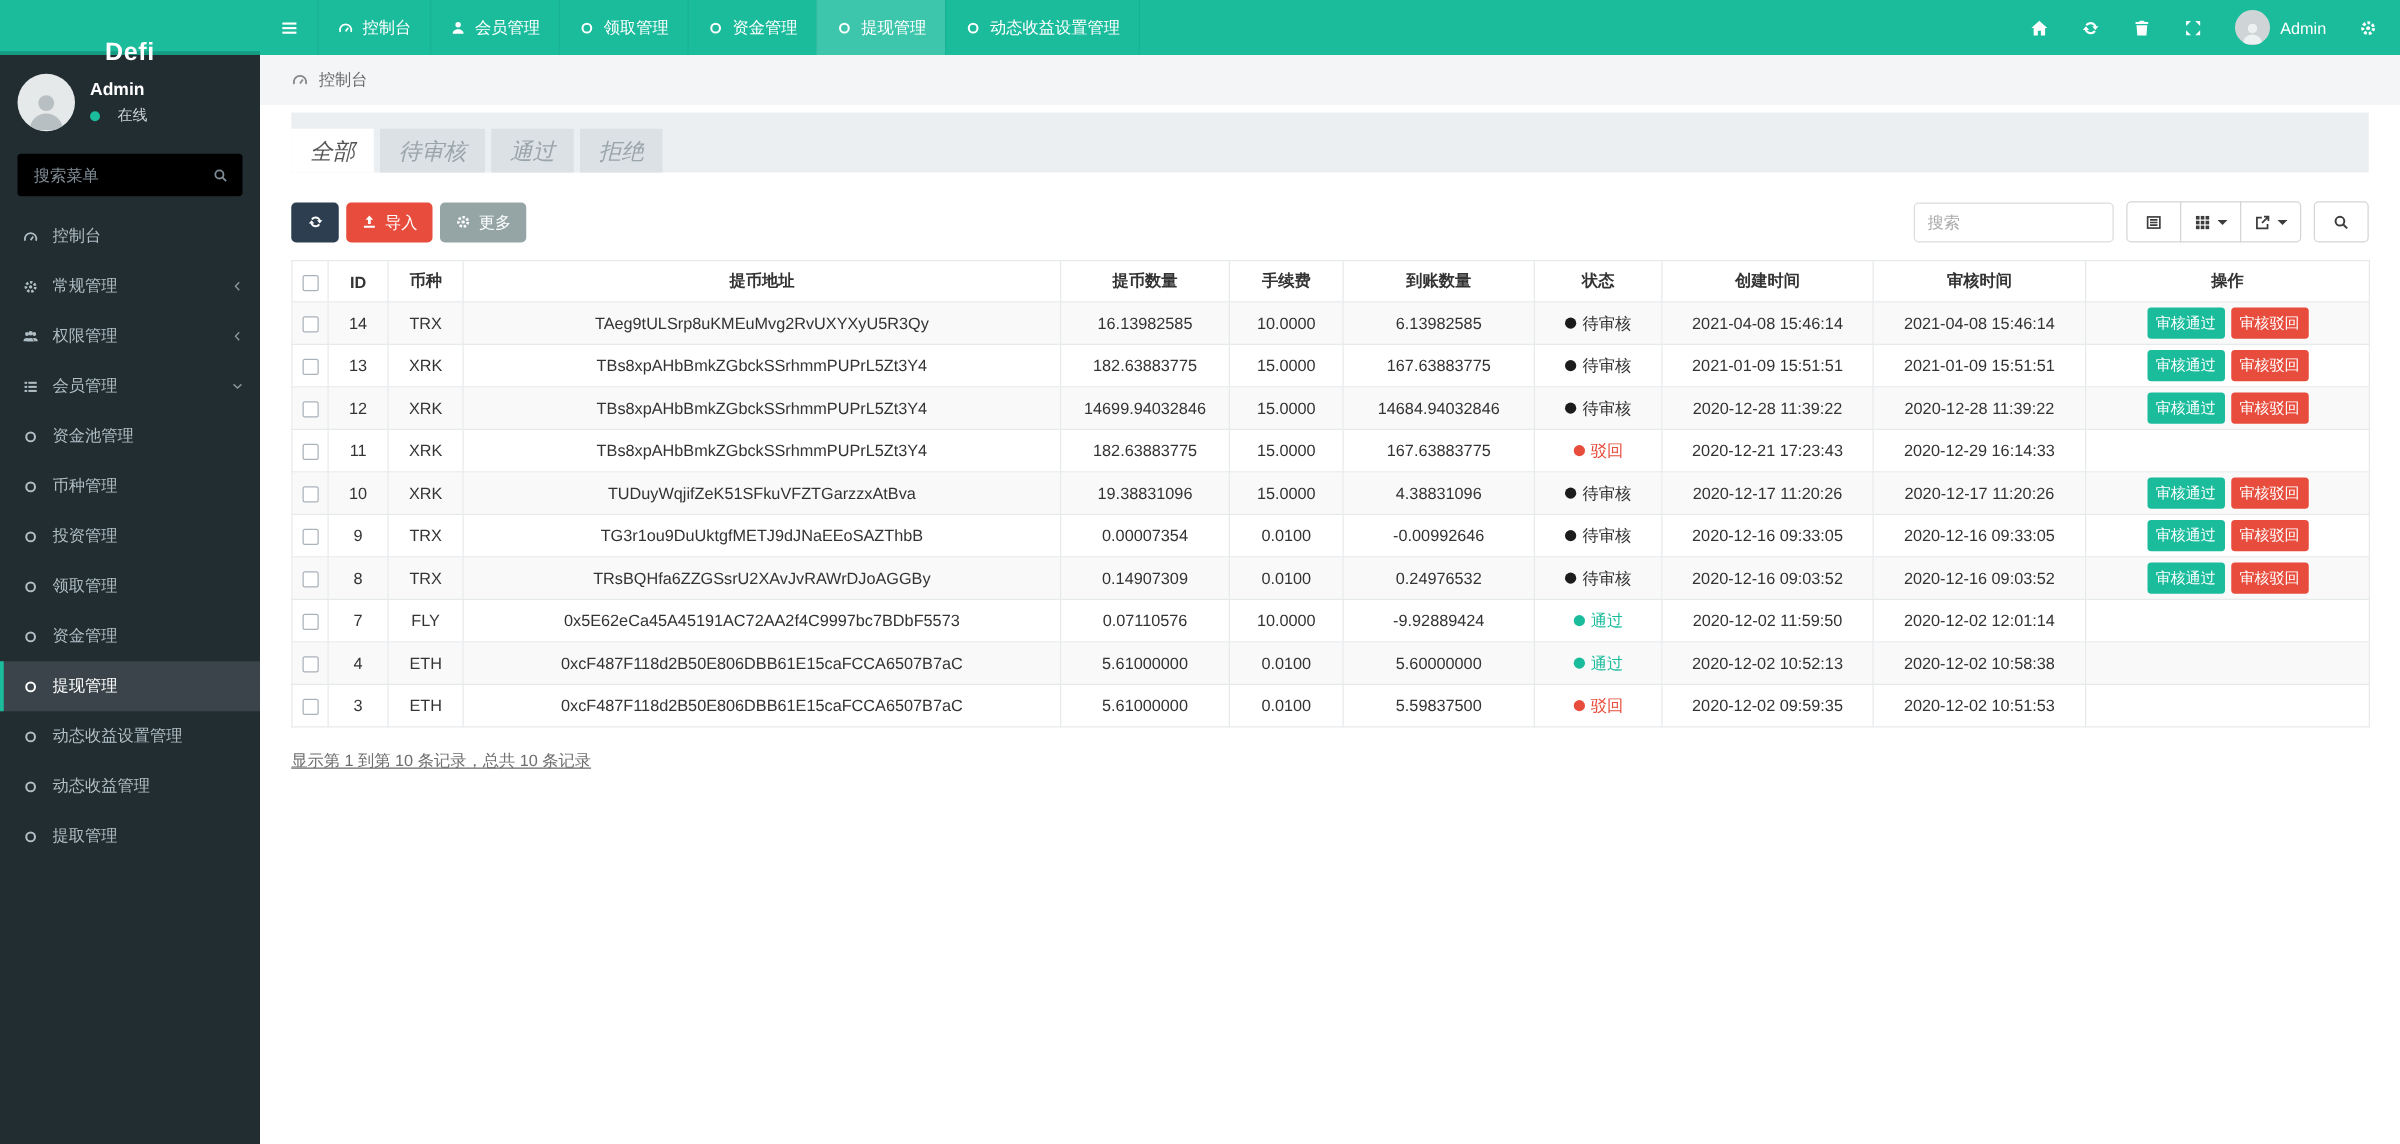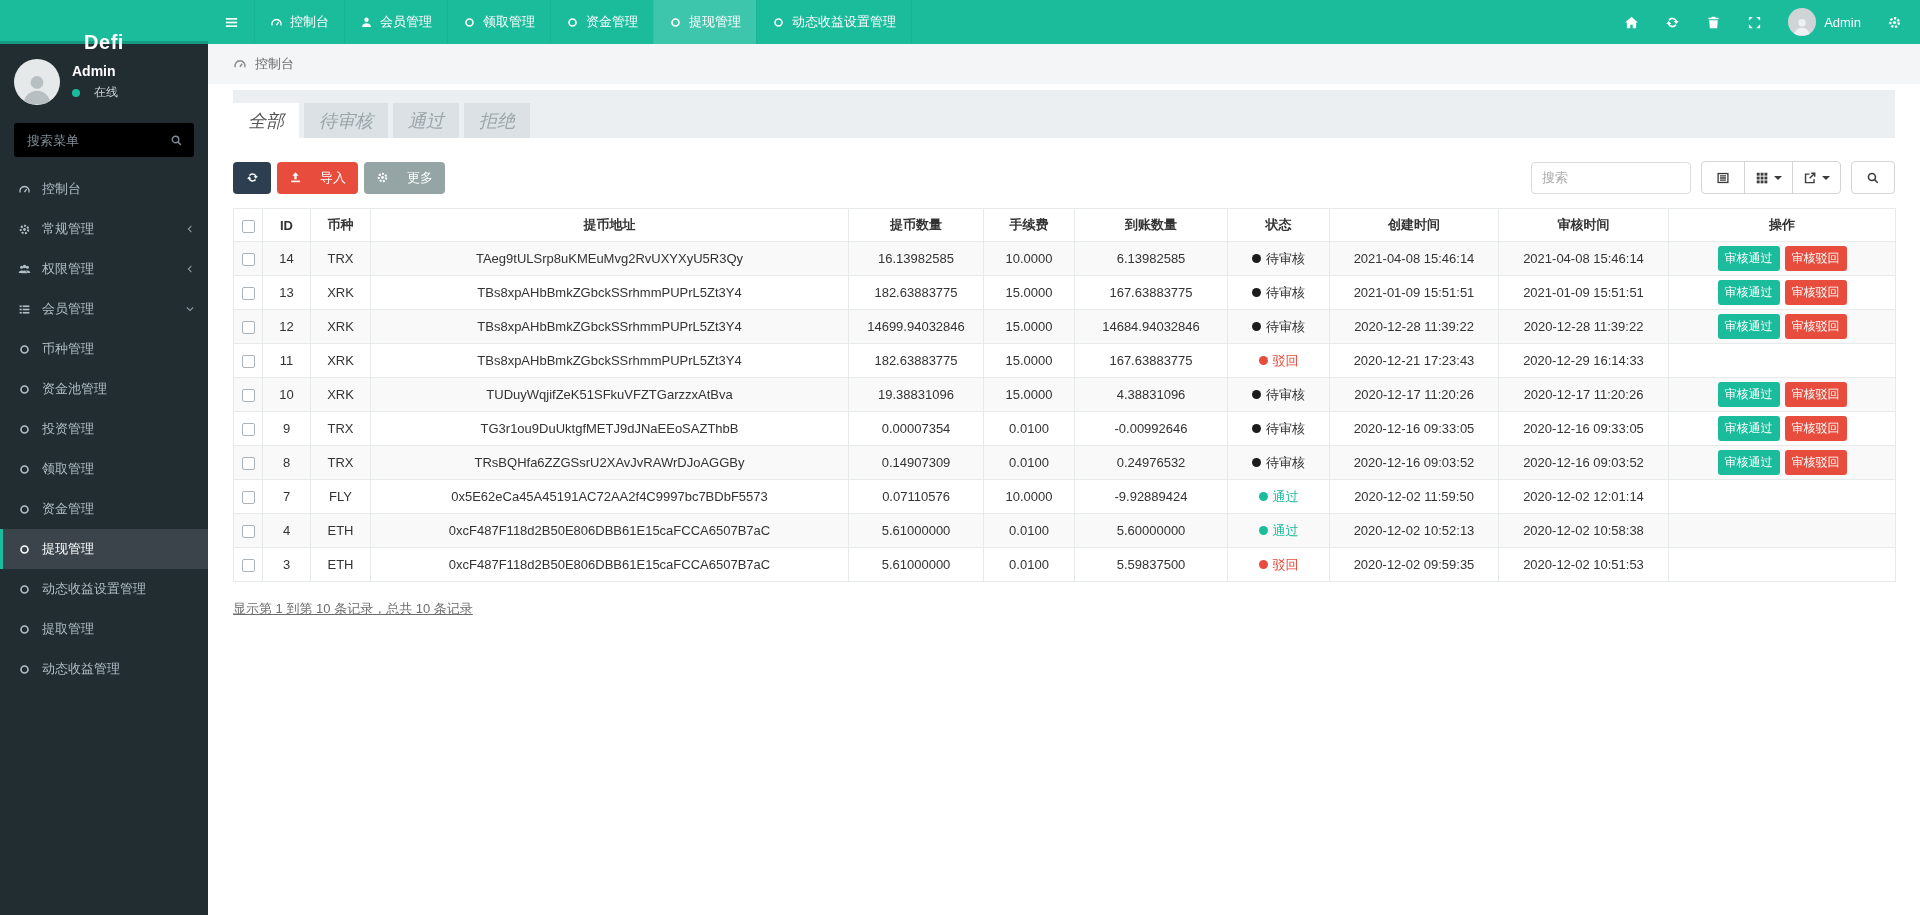--- a/index.html
+++ b/index.html
@@ -57,21 +57,21 @@
   .bc-icon svg { width:14px; height:14px; }
   .content { padding:6px 25px 0; }
 
   .tab-strip { background:#eceff1; padding:13px 0 0; }
   .tabs { display:flex; gap:5px; }
   .tab { height:35px; display:flex; align-items:center; padding:0 15px; background:#dbe1e4; color:#9aa5aa; font-size:18px; cursor:pointer; white-space:nowrap;font-style:italic; }
   .tab.active { background:#fff; color:#555; }
 
   .toolbar { margin-top:23px; display:flex; justify-content:space-between; align-items:center; }
   .toolbar-left { display:flex; gap:6px; }
-  .btn { height:32px; border:none; border-radius:4px; color:#fff; font-size:13px; display:flex; align-items:center; gap:18px; padding:0 12px; cursor:pointer; }
+  .btn { height:32px; border:none; border-radius:4px; color:#fff; font-size:13px; display:flex; align-items:center; gap:6px; padding:0 12px; cursor:pointer; }
   .btn svg { width:13px; height:13px; }
   .btn-dark { background:#2c3e50; width:38px; justify-content:center; padding:0; }
   .btn-red  { background:#e74c3c; }
   .btn-gray { background:#95a5a6; }
   .toolbar-right { display:flex; align-items:center; }
   .search-input { width:160px; height:32px; border:1px solid #dcdcdc; border-radius:4px; padding:0 10px; font-size:13px; color:#555; outline:none; margin-right:10px; }
   .search-input::placeholder { color:#a9a9a9; }
   .btn-group { display:flex; }
   .btn-light { height:33px; min-width:44px; background:#fff; border:1px solid #d5d5d5; color:#3c3c3c; display:flex; align-items:center; justify-content:center; gap:5px; padding:0 10px; cursor:pointer; }
   .btn-light svg { width:14px; height:14px; }
@@ -287,38 +287,38 @@
             <path d="M3 5.6L8 10.4 13 5.6"></path>
           </svg>
         </span>
   </li>
       <li class="side-item">
     <span class="icn">
           <svg viewBox="0 0 16 16" fill="none" stroke="currentColor" stroke-width="2">
             <circle cx="8" cy="8" r="4.3"></circle>
           </svg>
         </span>
+    <span class="lbl">资金池管理</span>
+
+  </li>
+      <li class="side-item">
+    <span class="icn">
+          <svg viewBox="0 0 16 16" fill="none" stroke="currentColor" stroke-width="2">
+            <circle cx="8" cy="8" r="4.3"></circle>
+          </svg>
+        </span>
     <span class="lbl">币种管理</span>
 
   </li>
       <li class="side-item">
     <span class="icn">
           <svg viewBox="0 0 16 16" fill="none" stroke="currentColor" stroke-width="2">
             <circle cx="8" cy="8" r="4.3"></circle>
           </svg>
         </span>
-    <span class="lbl">资金池管理</span>
-
-  </li>
-      <li class="side-item">
-    <span class="icn">
-          <svg viewBox="0 0 16 16" fill="none" stroke="currentColor" stroke-width="2">
-            <circle cx="8" cy="8" r="4.3"></circle>
-          </svg>
-        </span>
     <span class="lbl">投资管理</span>
 
   </li>
       <li class="side-item">
     <span class="icn">
           <svg viewBox="0 0 16 16" fill="none" stroke="currentColor" stroke-width="2">
             <circle cx="8" cy="8" r="4.3"></circle>
           </svg>
         </span>
     <span class="lbl">领取管理</span>
@@ -350,30 +350,30 @@
         </span>
     <span class="lbl">动态收益设置管理</span>
 
   </li>
       <li class="side-item">
     <span class="icn">
           <svg viewBox="0 0 16 16" fill="none" stroke="currentColor" stroke-width="2">
             <circle cx="8" cy="8" r="4.3"></circle>
           </svg>
         </span>
+    <span class="lbl">动态收益管理</span>
+
+  </li>
+      <li class="side-item">
+    <span class="icn">
+          <svg viewBox="0 0 16 16" fill="none" stroke="currentColor" stroke-width="2">
+            <circle cx="8" cy="8" r="4.3"></circle>
+          </svg>
+        </span>
     <span class="lbl">提取管理</span>
-
-  </li>
-      <li class="side-item">
-    <span class="icn">
-          <svg viewBox="0 0 16 16" fill="none" stroke="currentColor" stroke-width="2">
-            <circle cx="8" cy="8" r="4.3"></circle>
-          </svg>
-        </span>
-    <span class="lbl">动态收益管理</span>
 
   </li>
     </ul>
 </aside>
 
 <main class="main">
   <div class="breadcrumb">
     <span class="bc-icon">
         <svg viewBox="0 0 16 16" fill="none" stroke="currentColor" stroke-width="1.7">
           <path d="M2.6 11.8a5.7 5.7 0 1 1 10.8 0"></path>

